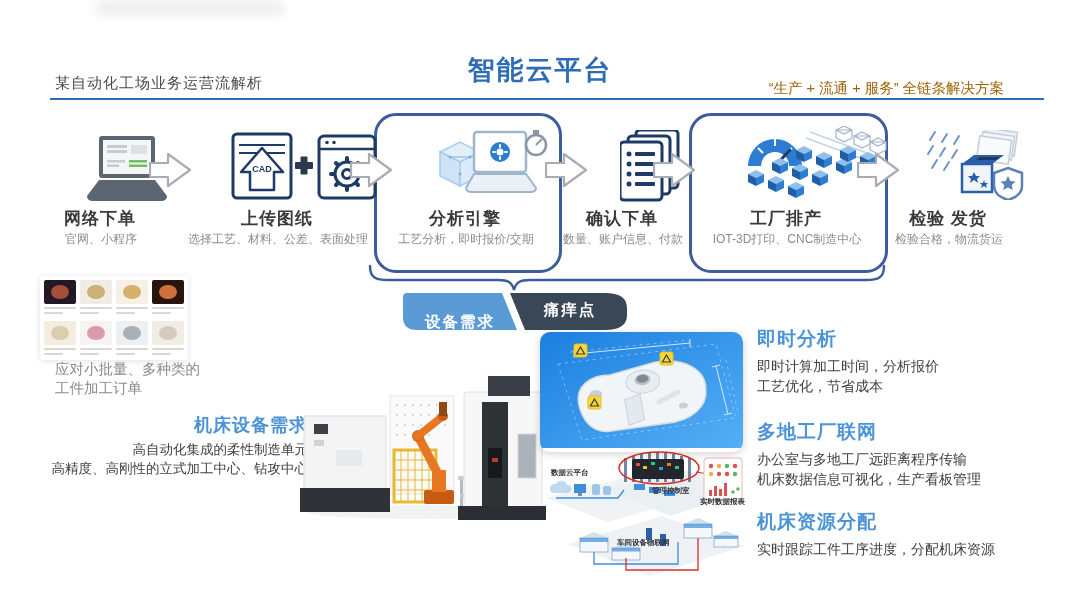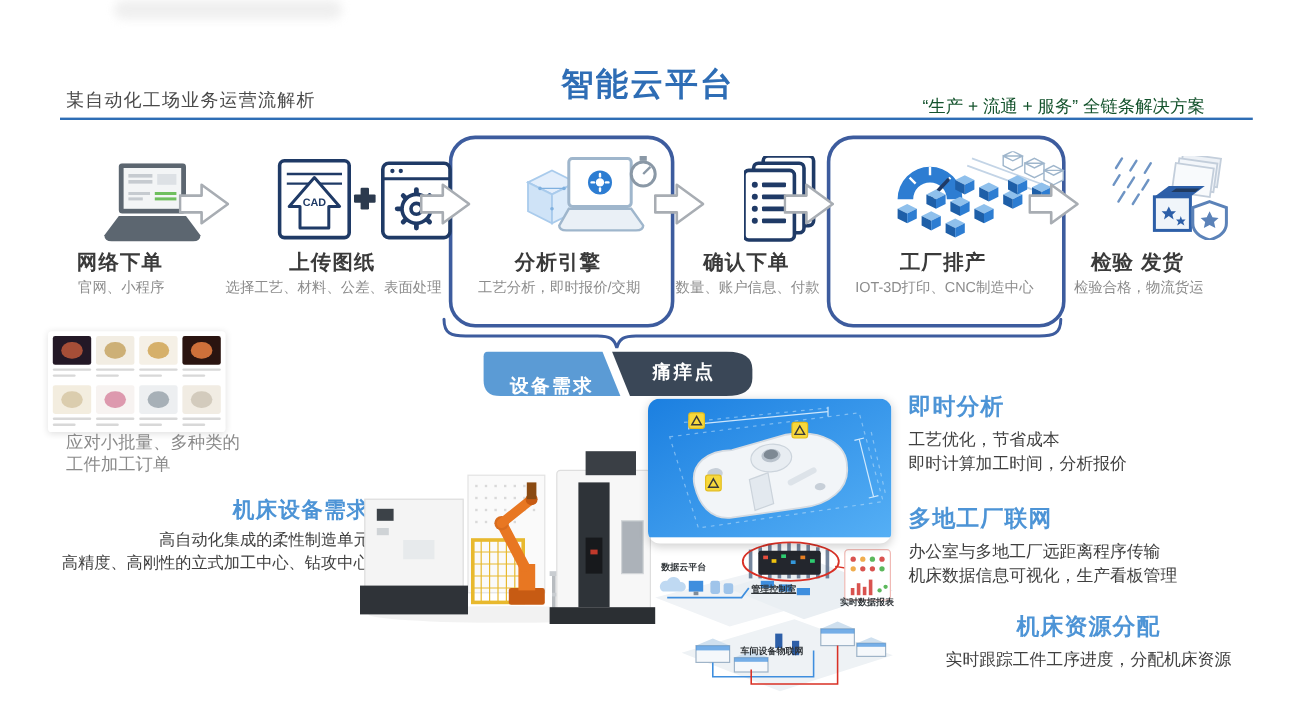--- a/index.html
+++ b/index.html
@@ -5,21 +5,21 @@
   html,body{margin:0;padding:0;background:#fff;}
   .slide{position:relative;width:1080px;height:607px;background:#ffffff;overflow:hidden;
          font-family:"Liberation Sans","DejaVu Sans",sans-serif;color:#3a3a3a;}
   .abs{position:absolute;}
 
   
   .ghost{left:95px;top:0;width:190px;height:16px;background:#dcdcdc;opacity:.45;
          filter:blur(4px);border-radius:8px;}
   .subtitle-left{left:55px;top:74px;font-size:15px;color:#4a4a4a;letter-spacing:1px;}
   .page-title{left:0;right:0;top:52px;text-align:center;font-size:27px;font-weight:bold;color:#2e6db5;letter-spacing:2px;}
-  .subtitle-right{right:76px;top:79px;font-size:14.5px;color:#14532d;}
+  .subtitle-right{right:76px;top:79px;font-size:14.5px;color:#a16207;}
   .header-rule{left:50px;top:98px;width:994px;height:2px;background:#2e6db5;}
 
   
   .flow-box{border:3px solid #3d5c9e;border-radius:22px;background:transparent;}
   .box3{left:374px;top:113px;width:182px;height:154px;}
   .box5{left:689px;top:113px;width:193px;height:154px;}
   .step-label{top:207px;width:200px;text-align:center;font-size:17px;font-weight:bold;color:#3a3a3a;letter-spacing:1px;z-index:5;}
   .step-sub{top:231px;width:212px;text-align:center;font-size:12px;color:#8c8c8c;z-index:5;}
   .arrow{width:42px;height:38px;z-index:6;}
   .icn{z-index:5;margin-left:28px;}
@@ -50,21 +50,21 @@
   
   .machine-photo{left:296px;top:358px;z-index:1;}
   .cad-image{left:540px;top:332px;z-index:3;border-radius:10px;overflow:hidden;box-shadow:0 2px 8px rgba(0,0,0,.18);}
   .iso-diagram{left:528px;top:446px;z-index:2;}
   .iso-label{font-size:7.5px;font-weight:bold;color:#2f3438;z-index:4;white-space:nowrap;}
 
   
   .rsec{left:757px;width:300px;}
   .rsec .h{font-size:19px;font-weight:bold;color:#4d94d6;letter-spacing:1px;margin-bottom:5px;}
   .rsec .l{font-size:14px;color:#404040;line-height:19.5px;}
-  .rs1{top:326px;} .rs2{top:419px;} .rs3{top:509px;text-align:center;}
+  .rs1{top:326px;} .rs2{top:419px;} .rs3{top:509px;}
 </style>
 </head>
 <body>
 
 <div class="slide">
 
   <div class="abs ghost"></div>
   <div class="abs subtitle-left">某自动化工场业务运营流解析</div>
   <div class="abs page-title">智能云平台</div>
   <div class="abs subtitle-right">“生产 + 流通 + 服务” 全链条解决方案</div>
@@ -575,28 +575,28 @@
             <rect x="186" y="90" width="24" height="3" fill="#3e8ede" opacity="0.7"></rect>
         </g>
         <rect x="118" y="82" width="6" height="12" fill="#2d5fa8"></rect>
           <rect x="132" y="88" width="6" height="12" fill="#2d5fa8"></rect>
         <polyline points="66,106 66,118 150,118 150,96" fill="none" stroke="#3e8ede" stroke-width="1.3"></polyline>
         <polyline points="98,112 98,124 170,124 170,92" fill="none" stroke="#d93025" stroke-width="1.3"></polyline>
       </g>
     </svg>
   </div>
   <div class="abs iso-label" style="left:551px;top:468px;">数据云平台</div>
-  <div class="abs iso-label" style="left:626px;top:486px;text-decoration:underline;">管理控制室</div>
+  <div class="abs iso-label" style="left:652px;top:486px;">管理控制室</div>
   <div class="abs iso-label" style="left:700px;top:497px;">实时数据报表</div>
   <div class="abs iso-label" style="left:617px;top:538px;">车间设备物联网</div>
 
   <div class="abs rsec rs1">
     <div class="h">即时分析</div>
+    <div class="l">即时计算加工时间，分析报价</div>
     <div class="l">工艺优化，节省成本</div>
-    <div class="l">即时计算加工时间，分析报价</div>
   </div>
   <div class="abs rsec rs2">
     <div class="h">多地工厂联网</div>
     <div class="l">办公室与多地工厂远距离程序传输</div>
     <div class="l">机床数据信息可视化，生产看板管理</div>
   </div>
   <div class="abs rsec rs3">
     <div class="h">机床资源分配</div>
     <div class="l">实时跟踪工件工序进度，分配机床资源</div>
   </div>

